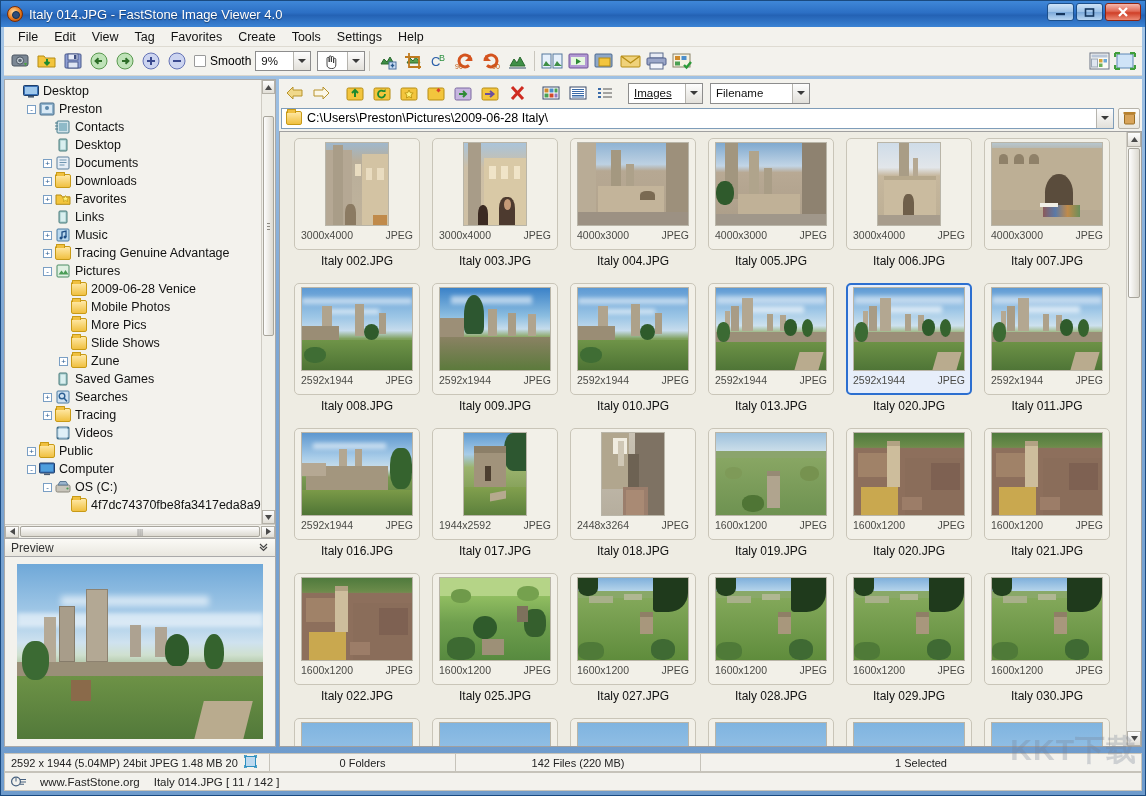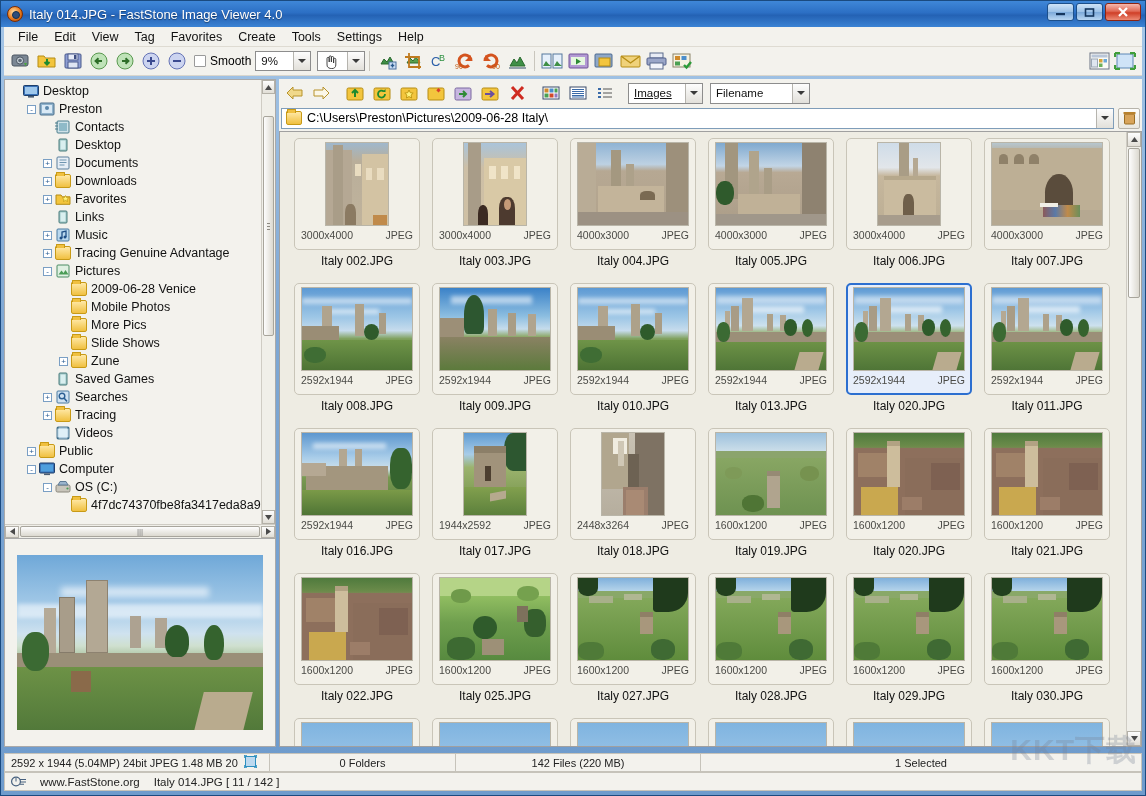--- a/index.html
+++ b/index.html
@@ -570,20 +570,28 @@
             </div>
           <div class="hs-thumb">|||</div>
           <div style="width:14px;height:12px;display:flex;align-items:center;justify-content:center;background:linear-gradient(180deg,#fdfdfd,#e1ded6);border:1px solid #b4b1a8;">
             <svg width="5" height="7" viewBox="0 0 5 7">
                 <path d="M5 3.5 L0 0 V7z" fill="#4a4a4a"></path>
               </svg>
             </div>
         </div>
       </div>
 
+      <div class="preview-head">
+        <span>Preview</span>
+        <span>
+          <svg width="11" height="11" viewBox="0 0 11 11">
+              <path d="M2 3 L5.5 6.5 L9 3 M2 6 L5.5 9.5 L9 6" stroke="#444" stroke-width="1.2" fill="none"></path>
+            </svg>
+        </span>
+      </div>
       <div class="preview-box">
         <div style="width:246px;height:175px;position:relative;overflow:hidden;border:0;">
           <div style="position:absolute;inset:0;background:linear-gradient(180deg,#6fa8d8 0%,#a9cde9 32%,#cfe2ef 45%,#cfe0cf 52%,#6c8f4e 70%,#4e7536 100%);"></div>
           <div style="position:absolute;left:0;right:0;top:28%;height:8%;background:rgba(255,255,255,.55);filter:blur(2px);"></div>
           <div style="position:absolute;left:18%;right:22%;top:18%;height:6%;background:rgba(255,255,255,.6);filter:blur(3px);"></div>
           <div style="position:absolute;left:28%;top:14%;width:9%;height:42%;background:#b3a894;border:1px solid #8d8270;"></div>
           <div style="position:absolute;left:17%;top:24%;width:6.5%;height:32%;background:#a89d8a;border:1px solid #857b6a;"></div>
           <div style="position:absolute;left:11%;top:30%;width:5%;height:26%;background:#b5aa97;"></div>
           <div style="position:absolute;left:46%;top:35%;width:4.5%;height:18%;background:#ada291;"></div>
           <div style="position:absolute;left:56%;top:36%;width:5%;height:17%;background:#b0a594;"></div>

